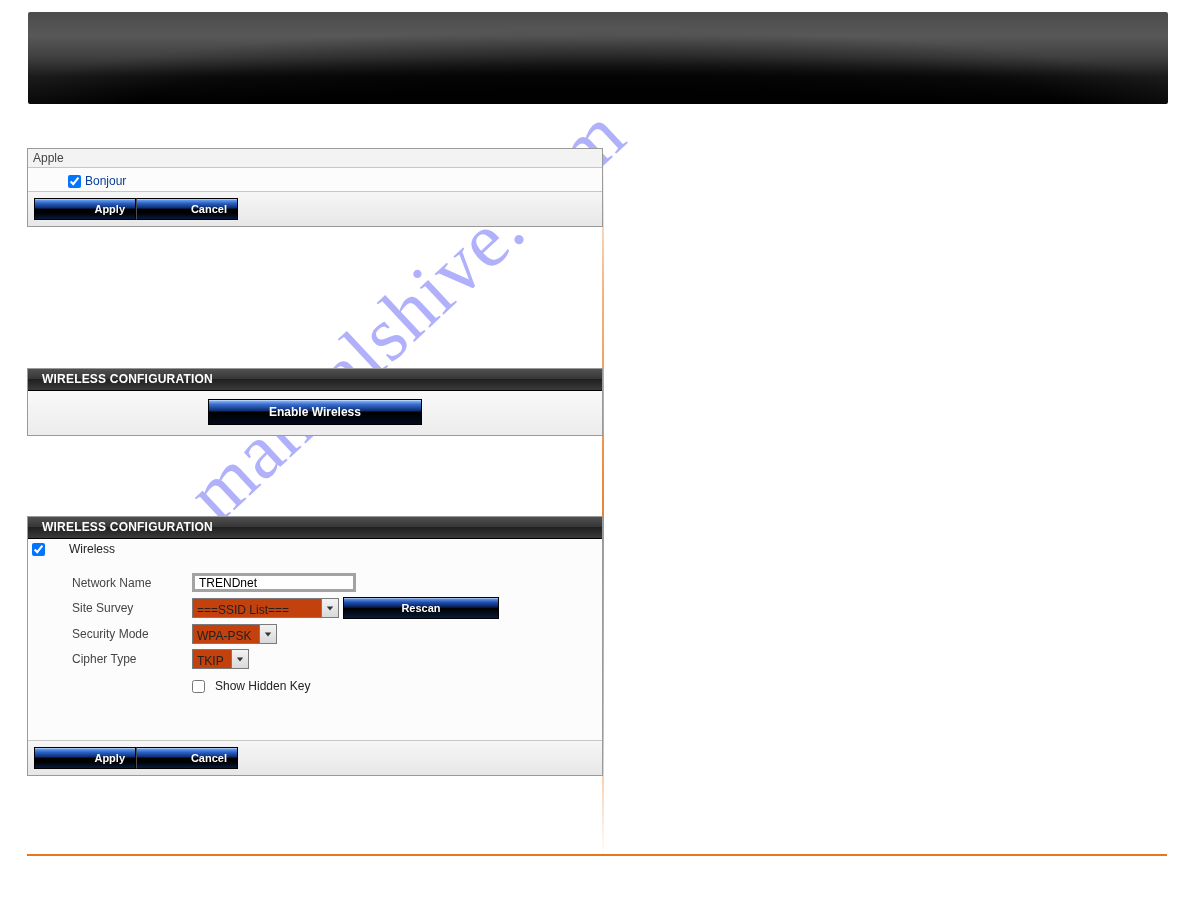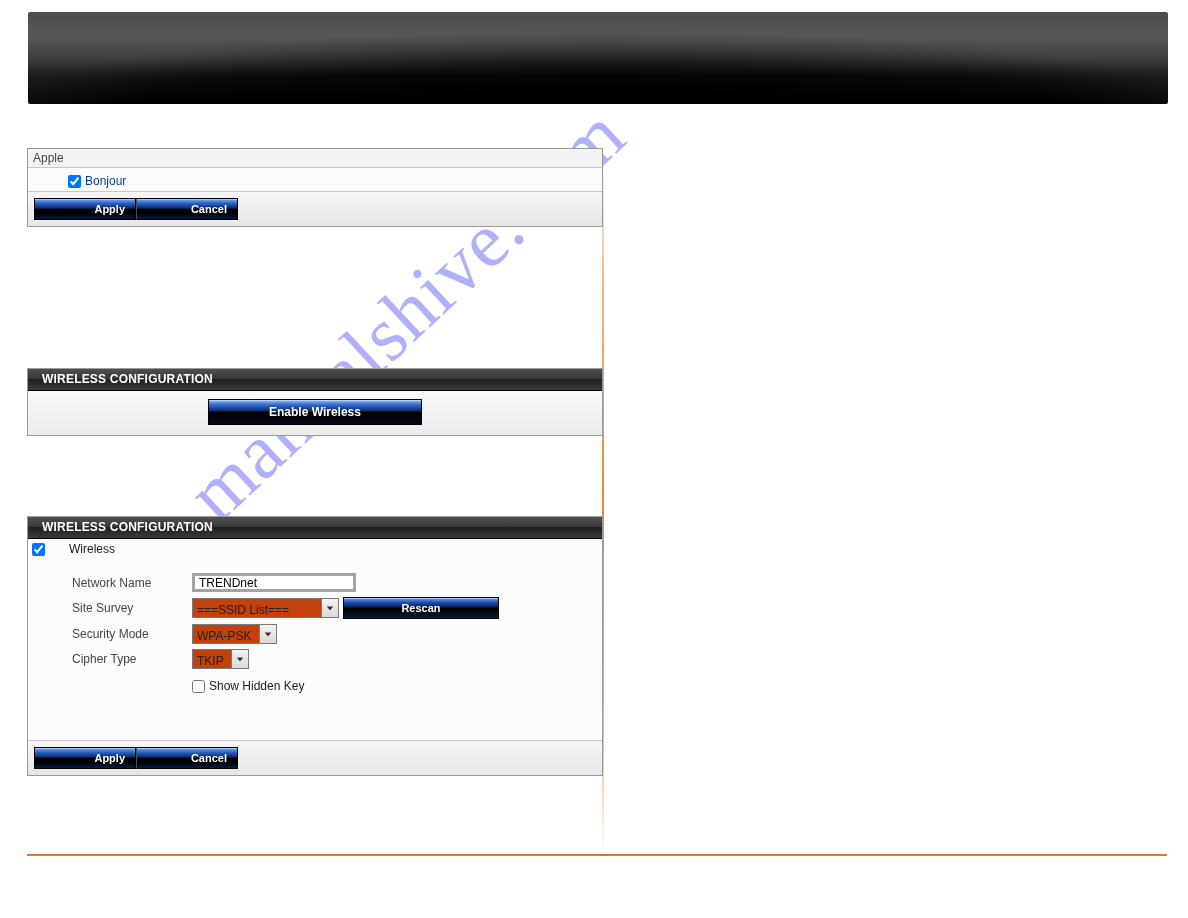--- a/index.html
+++ b/index.html
@@ -325,21 +325,21 @@
               <svg viewBox="0 0 10 10">
                   <polygon points="1,3 9,3 5,8" fill="#333"></polygon>
                 </svg>
             </span>
           </div>
         </div>
       </div>
 
 
       <div class="chk-row">
-        <label style="display:inline-flex;align-items:center;">
+        <label style="display:inline-flex;align-items:center;gap:6px;">
           <input type="checkbox" class="cb" style="">
           <span>Show Hidden Key</span>
         </label>
       </div>
 
     </div>
 
     <div style="height:30px;"></div>
 
     <div class="button-bar">

